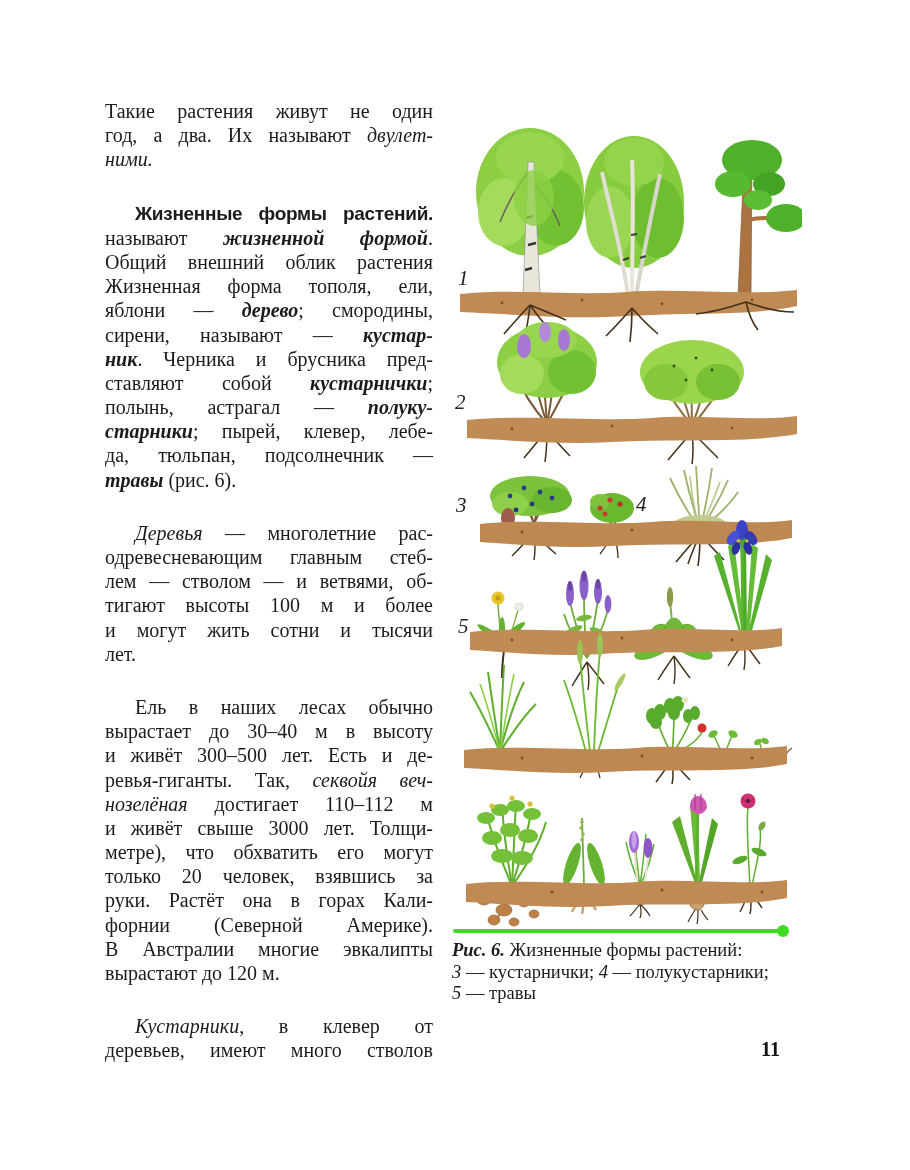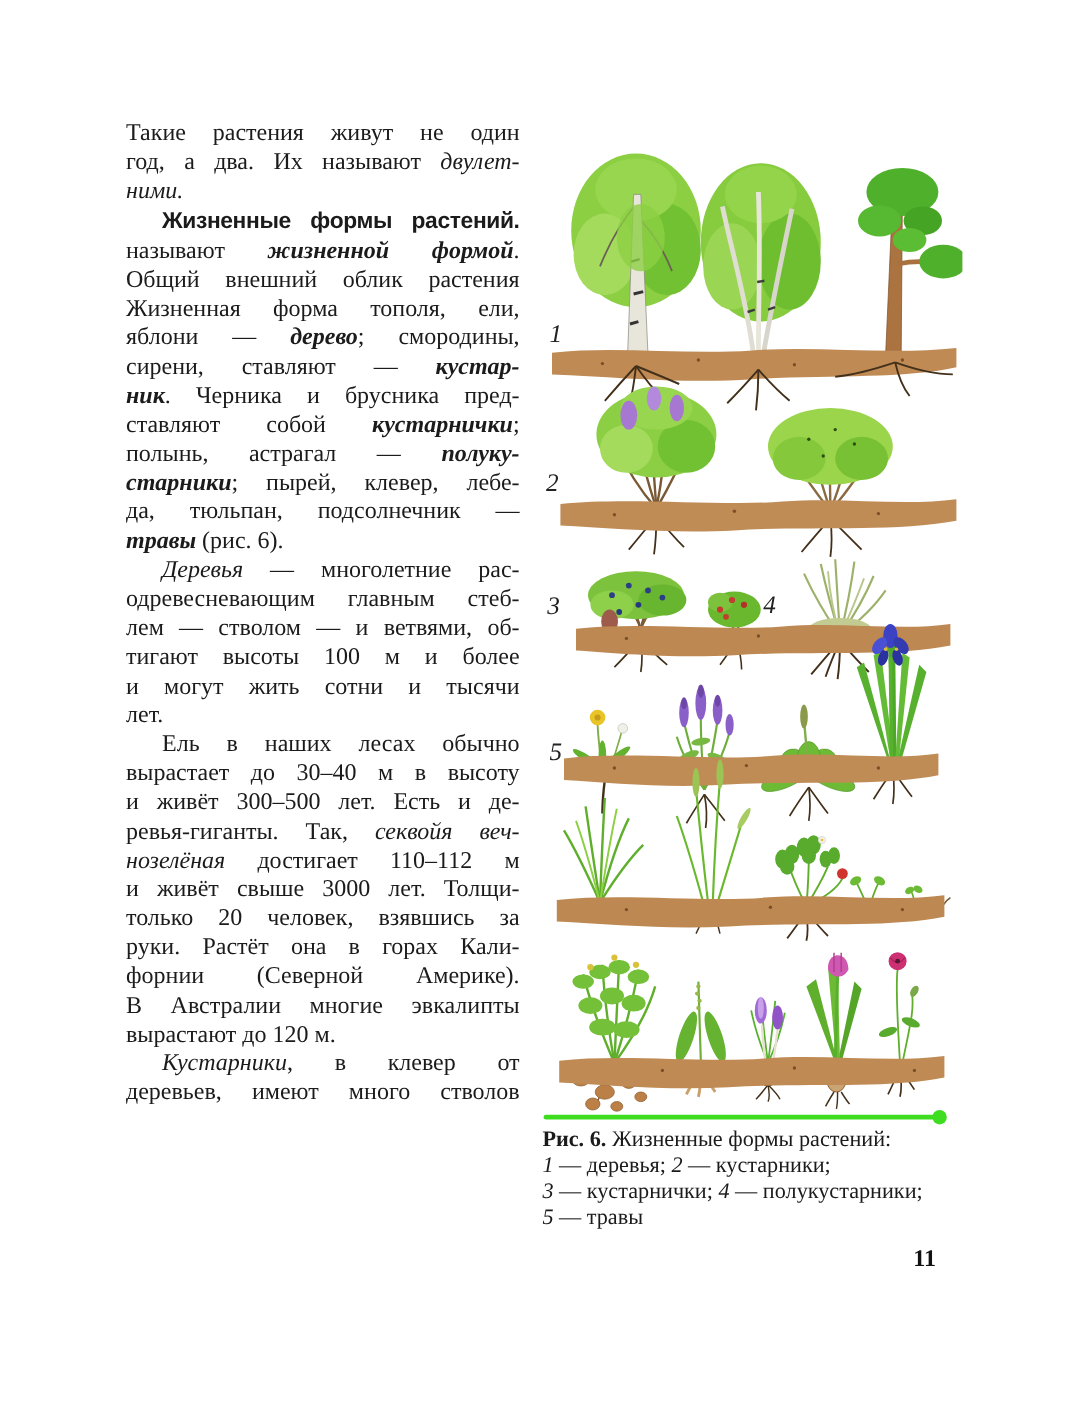--- a/index.html
+++ b/index.html
@@ -10,24 +10,24 @@
   }
   
   .text-col {
     position:absolute; left:105px; top:99px; width:328px;
   }
   .tline {
     font-size:20px; line-height:24.18px; white-space:nowrap;
     text-align:justify; text-align-last:left; color:#1b1b1b;
   }
   .tline.just { white-space:normal; text-align-last:justify; }
-  .tline.ind { text-indent:30px; }
+  .tline.ind { text-indent:30px;margin-top:29px; }
   .s-n { font-style:normal; }
   .s-i { font-style:italic; }
-  .s-b { font-weight:bold; }
+  .s-b { font-weight:bold;font-style:italic; }
   .s-bi { font-weight:bold; font-style:italic; }
   .s-bs { font-family:"Liberation Sans", sans-serif; font-weight:bold; font-size:19px; letter-spacing:-0.3px; }
   
   .figure-svg { position:absolute; left:452px; top:100px; }
   .fig-num {
     position:absolute; font-style:italic; font-size:21px; color:#222;
     font-family:"Liberation Serif", serif;
   }
   .fig-num-1 { left:458px; top:266px; }
   .fig-num-2 { left:455px; top:390px; }
@@ -58,39 +58,40 @@
 
   <div class="text-col" id="text-col">
       <div class="tline just"><span class="s-n">Такие растения живут не один</span></div>
       <div class="tline just"><span class="s-n">год, а два. Их называют </span><span class="s-i">двулет-</span></div>
       <div class="tline"><span class="s-i">ними.</span></div>
       <div class="tline just ind"><span class="s-bs">Жизненные формы растений.</span></div>
       <div class="tline just"><span class="s-n">называют </span><span class="s-bi">жизненной формой</span><span class="s-n">.</span></div>
       <div class="tline just"><span class="s-n">Общий внешний облик растения</span></div>
       <div class="tline just"><span class="s-n">Жизненная форма тополя, ели,</span></div>
       <div class="tline just"><span class="s-n">яблони — </span><span class="s-bi">дерево</span><span class="s-n">; смородины,</span></div>
-      <div class="tline just"><span class="s-n">сирени, ставляют — </span><span class="s-bi">кустар-</span></div>
+      <div class="tline just"><span class="s-n">сирени, называют — </span><span class="s-bi">кустар-</span></div>
       <div class="tline just"><span class="s-bi">ник</span><span class="s-n">. Черника и брусника пред-</span></div>
       <div class="tline just"><span class="s-n">ставляют собой </span><span class="s-bi">кустарнички</span><span class="s-n">;</span></div>
       <div class="tline just"><span class="s-n">полынь, астрагал — </span><span class="s-bi">полуку-</span></div>
       <div class="tline just"><span class="s-bi">старники</span><span class="s-n">; пырей, клевер, лебе-</span></div>
       <div class="tline just"><span class="s-n">да, тюльпан, подсолнечник —</span></div>
       <div class="tline"><span class="s-bi">травы</span><span class="s-n"> (рис. 6).</span></div>
       <div class="tline just ind"><span class="s-i">Деревья</span><span class="s-n"> — многолетние рас-</span></div>
       <div class="tline just"><span class="s-n">одревесневающим главным стеб-</span></div>
       <div class="tline just"><span class="s-n">лем — стволом — и ветвями, об-</span></div>
       <div class="tline just"><span class="s-n">тигают высоты 100 м и более</span></div>
       <div class="tline just"><span class="s-n">и могут жить сотни и тысячи</span></div>
       <div class="tline"><span class="s-n">лет.</span></div>
       <div class="tline just ind"><span class="s-n">Ель в наших лесах обычно</span></div>
       <div class="tline just"><span class="s-n">вырастает до 30–40 м в высоту</span></div>
       <div class="tline just"><span class="s-n">и живёт 300–500 лет. Есть и де-</span></div>
       <div class="tline just"><span class="s-n">ревья-гиганты. Так, </span><span class="s-i">секвойя веч-</span></div>
       <div class="tline just"><span class="s-i">нозелёная</span><span class="s-n"> достигает 110–112 м</span></div>
       <div class="tline just"><span class="s-n">и живёт свыше 3000 лет. Толщи-</span></div>
+      <div class="tline just"><span class="s-n">метре), что обхватить его могут</span></div>
       <div class="tline just"><span class="s-n">только 20 человек, взявшись за</span></div>
       <div class="tline just"><span class="s-n">руки. Растёт она в горах Кали-</span></div>
       <div class="tline just"><span class="s-n">форнии (Северной Америке).</span></div>
       <div class="tline just"><span class="s-n">В Австралии многие эвкалипты</span></div>
       <div class="tline"><span class="s-n">вырастают до 120 м.</span></div>
       <div class="tline just ind"><span class="s-i">Кустарники</span><span class="s-n">, в клевер от</span></div>
       <div class="tline just"><span class="s-n">деревьев, имеют много стволов</span></div>
     </div>
 
   <svg class="figure-svg" width="350" height="835" viewBox="0 0 350 835">
@@ -547,19 +548,18 @@
   <span class="fig-num fig-num-3">3</span>
   <span class="fig-num fig-num-4">4</span>
   <span class="fig-num fig-num-5">5</span>
 
   <div class="figure-rule">
     <div class="dot"></div>
   </div>
 
   <div class="caption" id="caption">
       <div class="cline"><span class="s-b">Рис. 6.</span><span class="s-n"> Жизненные формы растений:</span></div>
-      <div class="cline"><span class="s-i">1</span><span class="s-n"> — деревья; </span><span class="s-i">2</span><span class="s-n"> — кустарники;</span></div>
       <div class="cline"><span class="s-i">3</span><span class="s-n"> — кустарнички; </span><span class="s-i">4</span><span class="s-n"> — полукустарники;</span></div>
       <div class="cline"><span class="s-i">5</span><span class="s-n"> — травы</span></div>
     </div>
 
   <div class="page-number">11</div>
 </div>
 
 </body></html>

